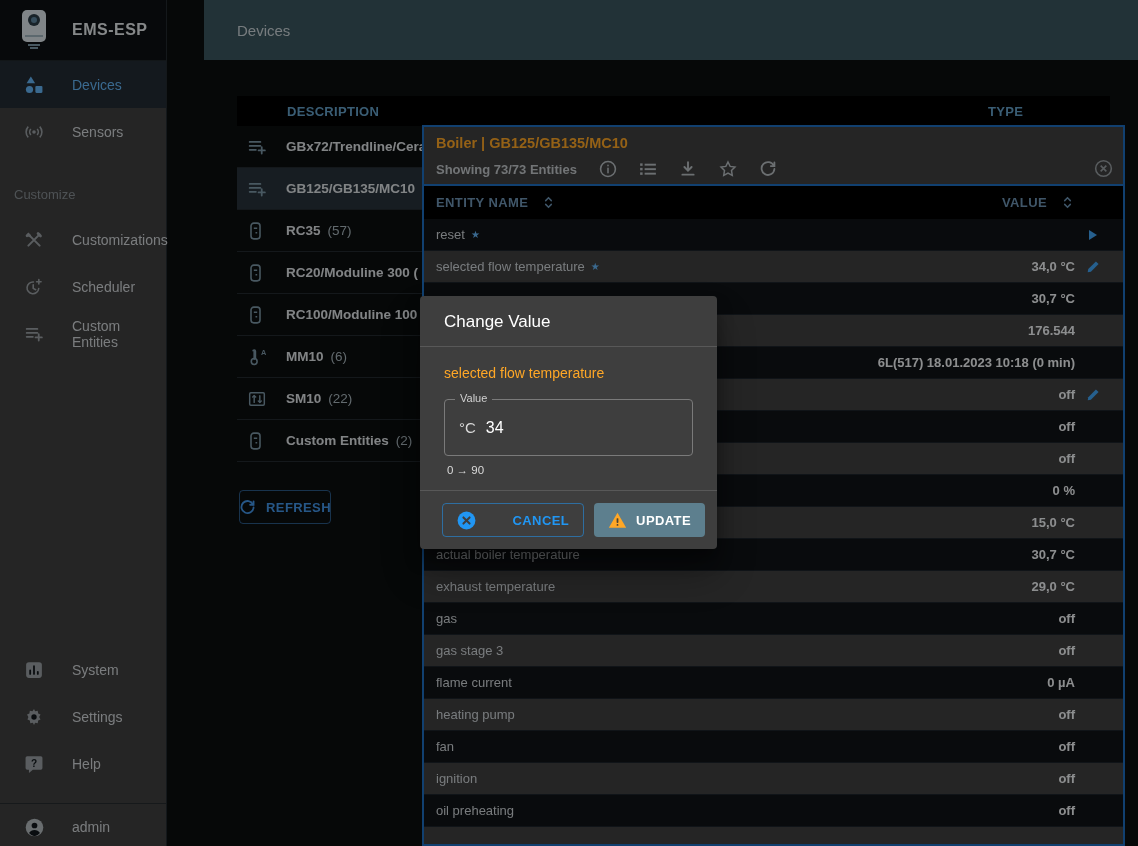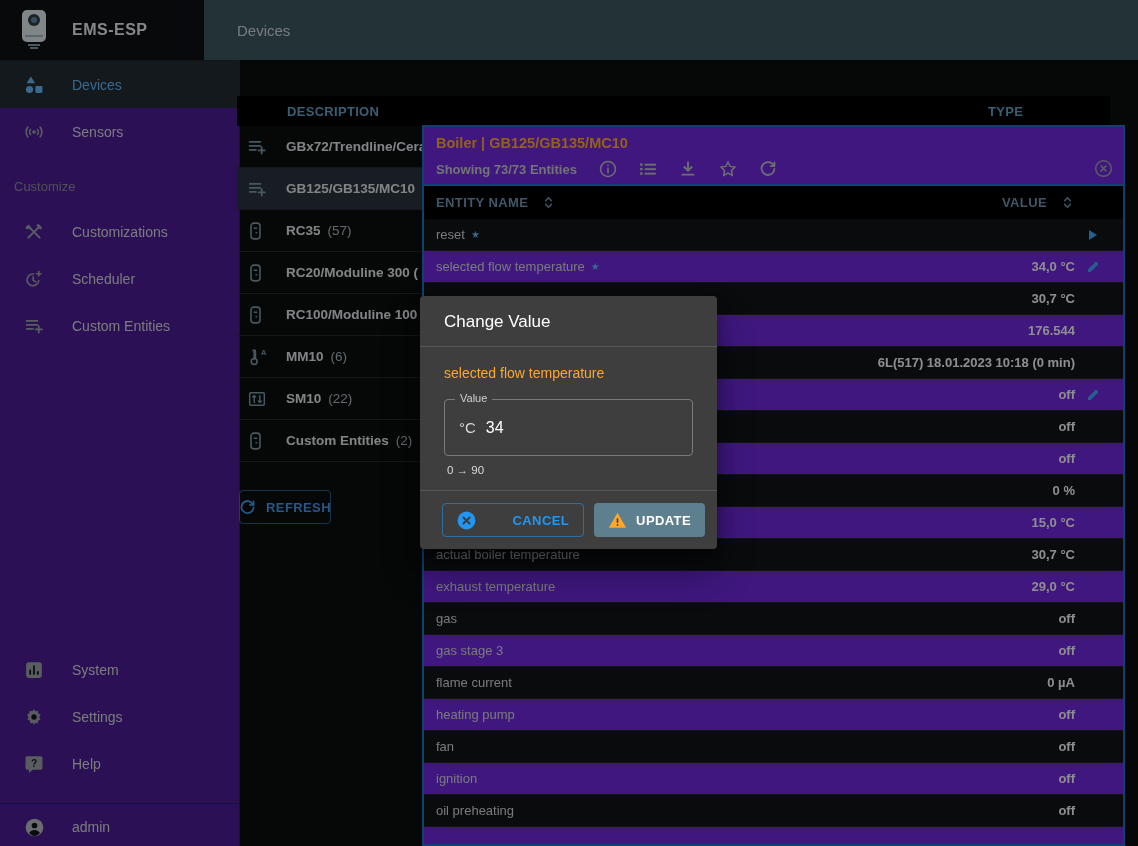--- a/index.html
+++ b/index.html
@@ -1,31 +1,31 @@
 <!DOCTYPE html>
 <html><head>
 <meta charset="utf-8">
 <style>
   * { margin:0; padding:0; box-sizing:border-box; }
   html,body { width:1138px; height:846px; overflow:hidden; background:#0c0e0f;
               font-family:"Liberation Sans", sans-serif; }
   svg { display:block; }
 
   
-  .sidebar { position:absolute; left:0; top:0; width:240px; height:846px;
-             background:#4c1d95; border-right:1px solid #242a2f; }
+  .sidebar { position:absolute; left:0; top:0; width:167px; height:846px;
+             background:#404040; border-right:1px solid #242a2f; }
   .logo-row { height:61px; display:flex; align-items:center; padding-left:20px;
               background:#0d1114; border-bottom:1px solid #20262a; }
   .logo-title { margin-left:24px; color:#e6eaec; font-size:16px; font-weight:bold; letter-spacing:.5px; }
   .nav-item { height:47px; display:flex; align-items:center; padding-left:25px; cursor:pointer;
               color:#9ba1a5; }
   .nav-item .nav-label { margin-left:29px; font-size:14px; font-weight:500; color:#d2d6d9; }
   .nav-item.selected { background:#232c34; color:#64b5f6; }
   .nav-item.selected .nav-label { color:#64b5f6; }
-  .section-label { margin:24px 0 14px 14px; color:#878e93; font-size:13px; font-weight:500; }
+  .section-label { margin:32px 0 14px 14px; color:#878e93; font-size:13px; font-weight:500; }
   .side-bottom { position:absolute; top:646px; left:0; width:100%; }
   .side-divider { border-top:1px solid #262c30; margin-top:16px; }
   .icon18 { width:18px; height:18px; flex:none; }
 
   
   .appbar { position:absolute; left:204px; top:0; width:934px; height:60px;
             background:#3b565f; display:flex; align-items:center; padding-left:33px; }
   .appbar-title { color:#ccd5d9; font-size:15px; font-weight:500; }
 
   
@@ -39,21 +39,21 @@
   .drow.selected { background:#28323b; }
   .dname { margin-left:20px; color:#dfe3e6; font-size:13.5px; font-weight:bold; white-space:nowrap; }
   .dcount { margin-left:7px; color:#a9b7bd; font-size:13.5px; }
   .refresh-btn { position:absolute; left:239px; top:490px; width:92px; height:34px;
                  display:flex; align-items:center; justify-content:center; gap:10px;
                  background:transparent; border:1px solid rgba(67,150,233,.55); border-radius:4px;
                  color:#4396e9; font-size:13px; font-weight:bold; letter-spacing:.4px; cursor:pointer; }
 
   
   .entity-panel { position:absolute; left:422px; top:125px; width:703px; height:721px;
-                  background:#6d28d9; border:2px solid #1e6ec2; }
+                  background:#404040; border:2px solid #1e6ec2; }
   .ep-header { padding:8px 12px 6px 12px; position:relative; }
   .ep-title { color:#ffa726; font-size:14.5px; font-weight:bold; }
   .ep-toolbar { display:flex; align-items:center; margin-top:9px; color:#b9bfc3; }
   .ep-subtitle { font-size:13px; font-weight:bold; color:#c4c9cc; }
   .tool-icon { margin-left:22px; color:#b9bfc3; cursor:pointer; }
   .ep-close { position:absolute; right:10px; top:32px; color:#9aa0a4; cursor:pointer; }
   .ep-colhead { height:35px; background:#000; border-top:2px solid #1e6ec2;
                 display:flex; align-items:center; padding:0 12px; }
   .ep-col { display:flex; gap:13px; color:#6e95b5; font-size:13px;
             font-weight:bold; letter-spacing:.4px; cursor:pointer; }

